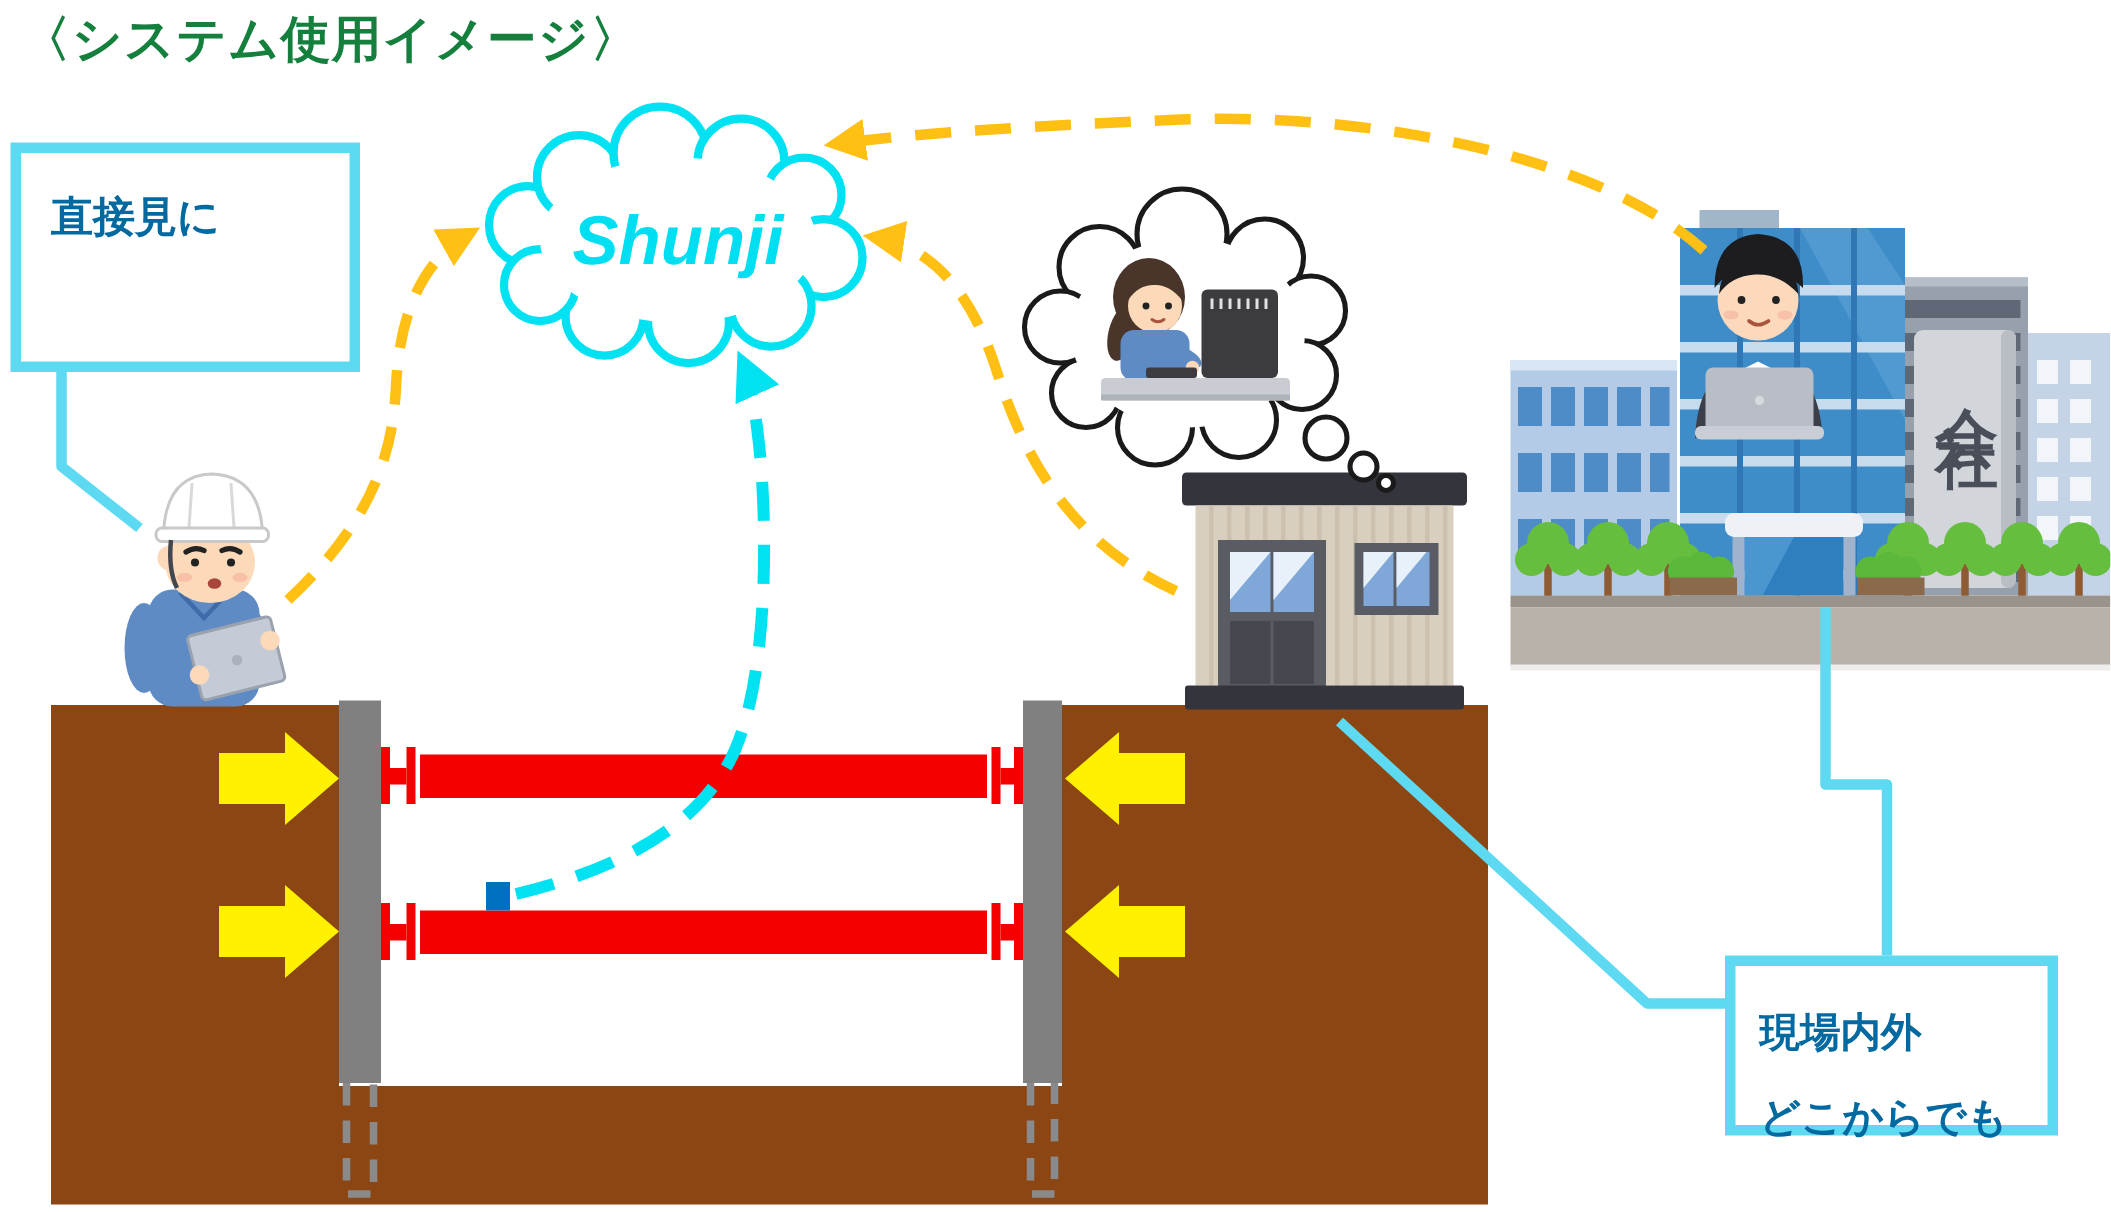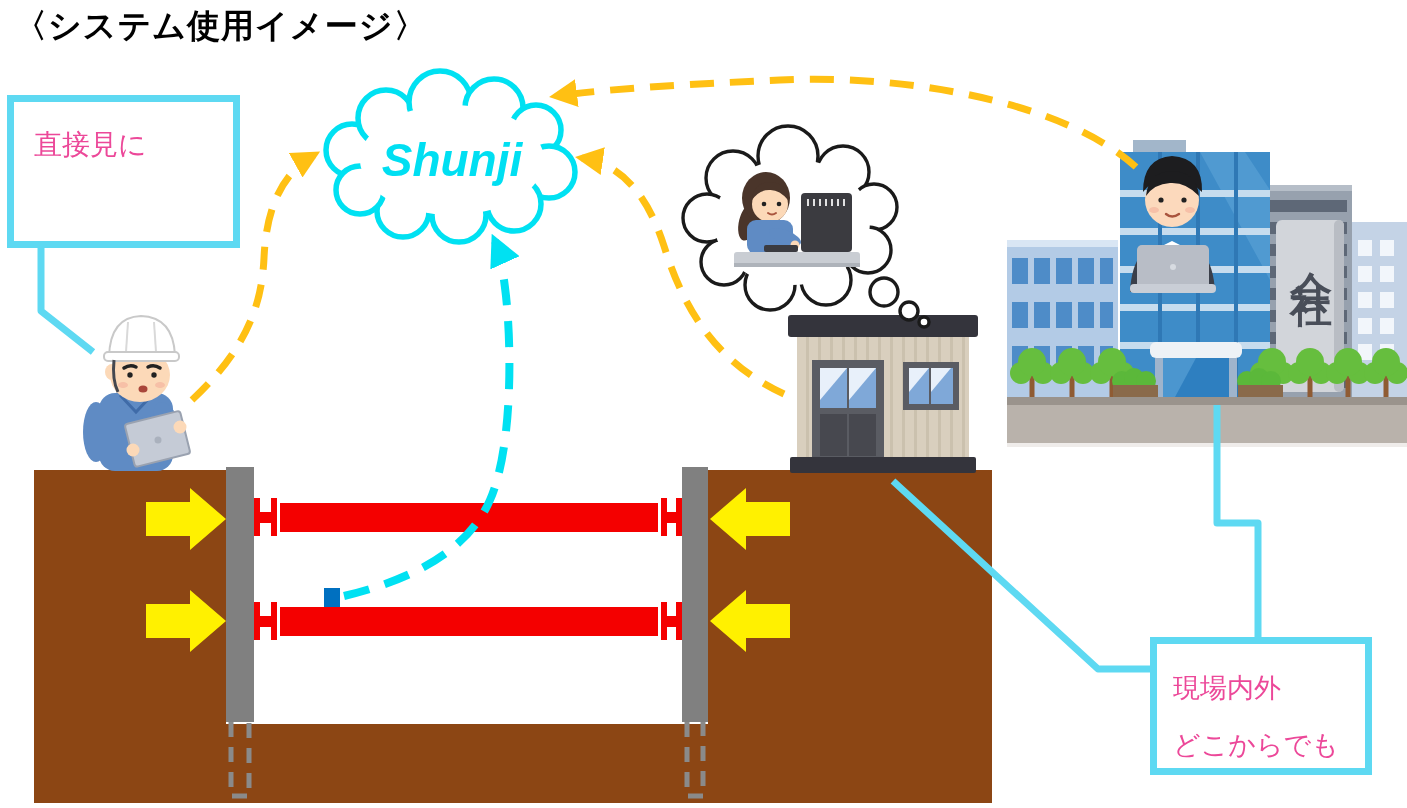--- a/index.html
+++ b/index.html
@@ -3,28 +3,28 @@
 <meta charset="utf-8">
 <style>
   html,body{margin:0;padding:0;background:#ffffff;}
   #canvas{
     position:relative;width:1407px;height:808px;background:#ffffff;overflow:hidden;
     font-family:"Liberation Sans","DejaVu Sans",sans-serif;
   }
   #diagram-svg{position:absolute;left:0;top:0;}
   .overlay{position:absolute;box-sizing:border-box;}
   #title{
-    left:14px;top:4px;font-size:33px;font-weight:bold;color:#000000;letter-spacing:1px;text-align:center;
+    left:14px;top:4px;font-size:33px;font-weight:bold;color:#15803d;letter-spacing:1px;text-align:center;
   }
   .callout{
-    background:#ffffff;border:7px solid #5ed9f2;color:#ec4899;font-weight:normal;
+    background:#ffffff;border:7px solid #5ed9f2;color:#0369a1;font-weight:bold;
   }
   #callout-left{left:7px;top:95px;width:233px;height:153px;padding:14px 0 0 20px;font-size:28px;}
   #callout-left .line{line-height:58px;}
-  #callout-right{left:1150px;top:637px;width:222px;height:138px;padding:16px 4px 0 16px;font-size:27px;}
+  #callout-right{left:1150px;top:637px;width:222px;height:120px;padding:16px 4px 0 16px;font-size:27px;}
   #callout-right .line{line-height:57px;}
   #company-sign-text{
     left:1287px;top:238px;width:48px;height:150px;
     writing-mode:vertical-rl;text-orientation:upright;
     font-size:42px;font-weight:bold;color:#494e59;letter-spacing:12px;line-height:48px;
   }
   svg text.cloud-label{
     font-family:"Liberation Sans","DejaVu Sans",sans-serif;
     font-size:46px;font-weight:bold;font-style:italic;fill:#00dff2;
   }

